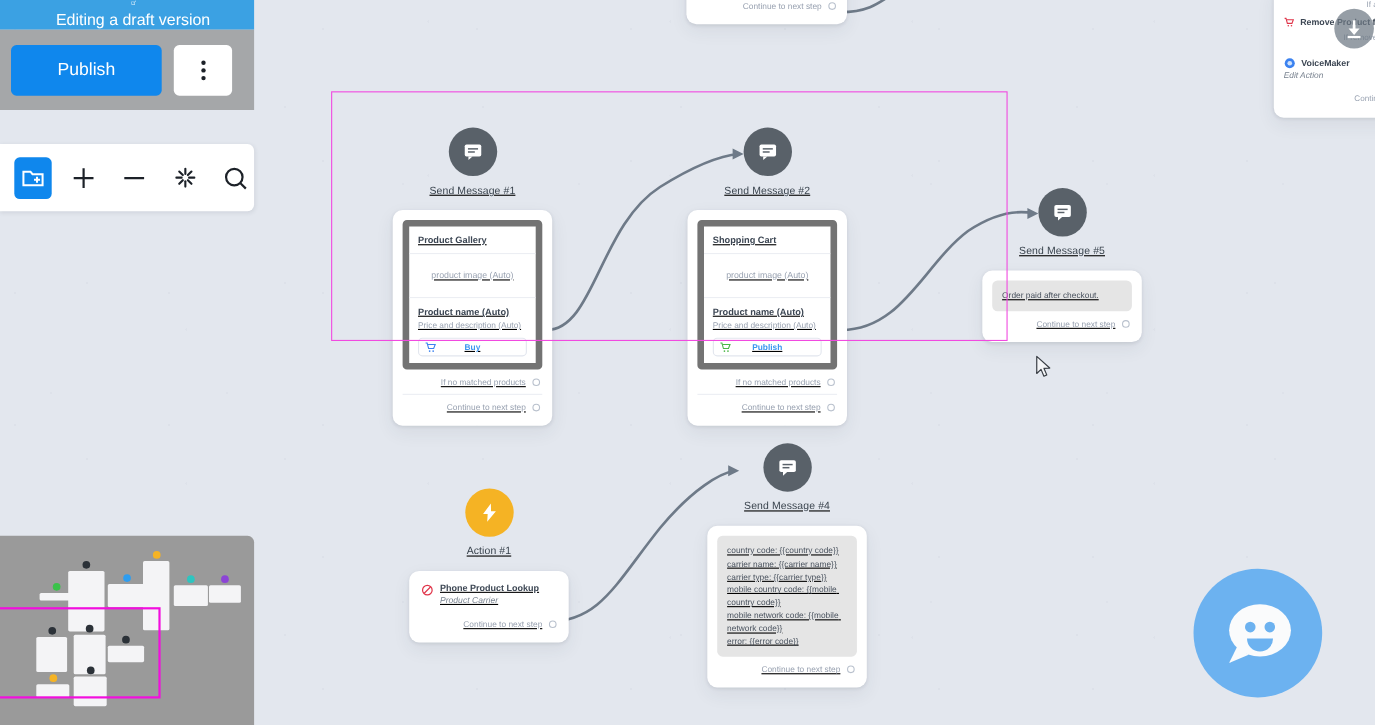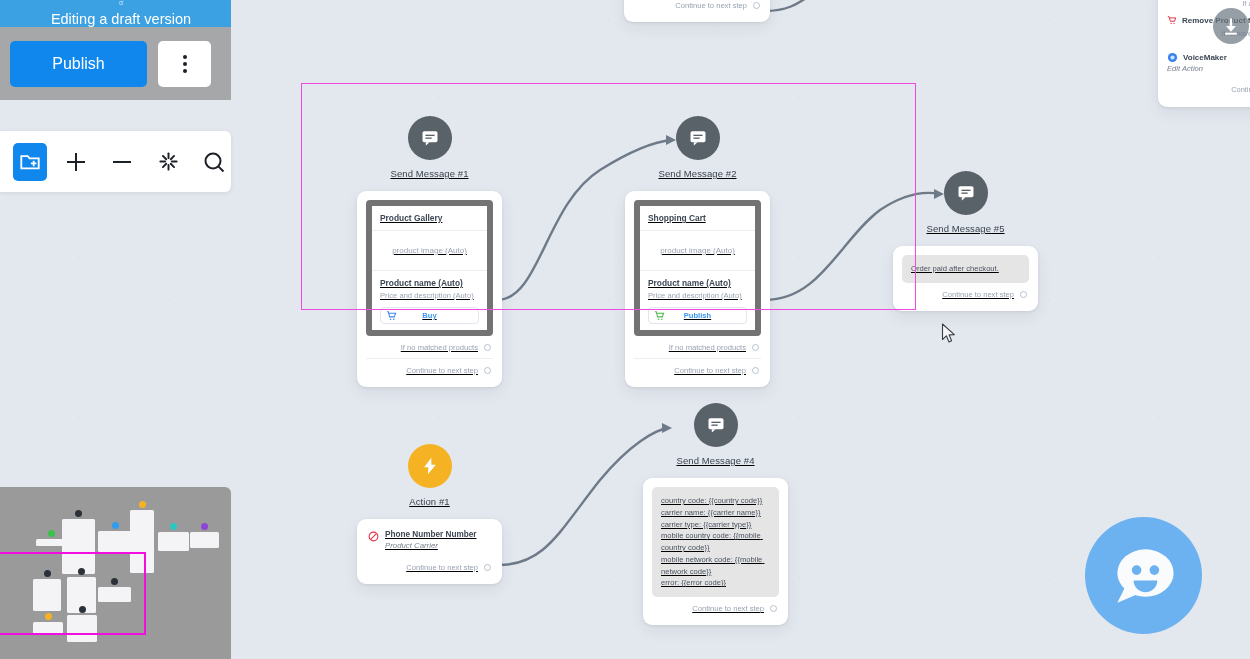--- a/index.html
+++ b/index.html
@@ -364,35 +364,35 @@
       <div class="step-title">Send Message #5</div>
       <div class="card" style="margin-top:12px;">
         <div class="text-block">Order paid after checkout.</div>
         <div class="row">
           <span>Continue to next step</span>
           <span class="dot-port"></span>
         </div>
       </div>
     </div>
 
-    <div class="step" style="left:357px; top:444px; width:145px;">
+    <div class="step" style="left:372px; top:444px; width:145px;">
       <div class="step-bubble action">
         <svg width="20" height="20" viewBox="0 0 24 24">
           <path d="M13.5 2 L5 13.5 h5 L9.5 22 L19 10.5 h-5.3 z" fill="#fff"></path>
         </svg>
       </div>
       <div class="step-title">Action #1</div>
       <div class="card" style="margin-top:12px;">
         <div class="action-row">
           <svg width="11" height="11" viewBox="0 0 24 24" style="flex:0 0 11px;margin-top:1px;">
             <circle cx="12" cy="12" r="9.5" fill="none" stroke="#e0354a" stroke-width="2.4"></circle>
             <line x1="5.8" y1="18.2" x2="18.2" y2="5.8" stroke="#e0354a" stroke-width="2.4"></line>
           </svg>
           <div class="action-txt">
-            <div class="t1">Phone Number Number</div>
+            <div class="t1">Phone Product Lookup</div>
             <div class="t2">Product Carrier</div>
           </div>
         </div>
         <div class="row" style="margin-top:6px;">
           <span>Continue to next step</span>
           <span class="dot-port"></span>
         </div>
       </div>
     </div>
 

